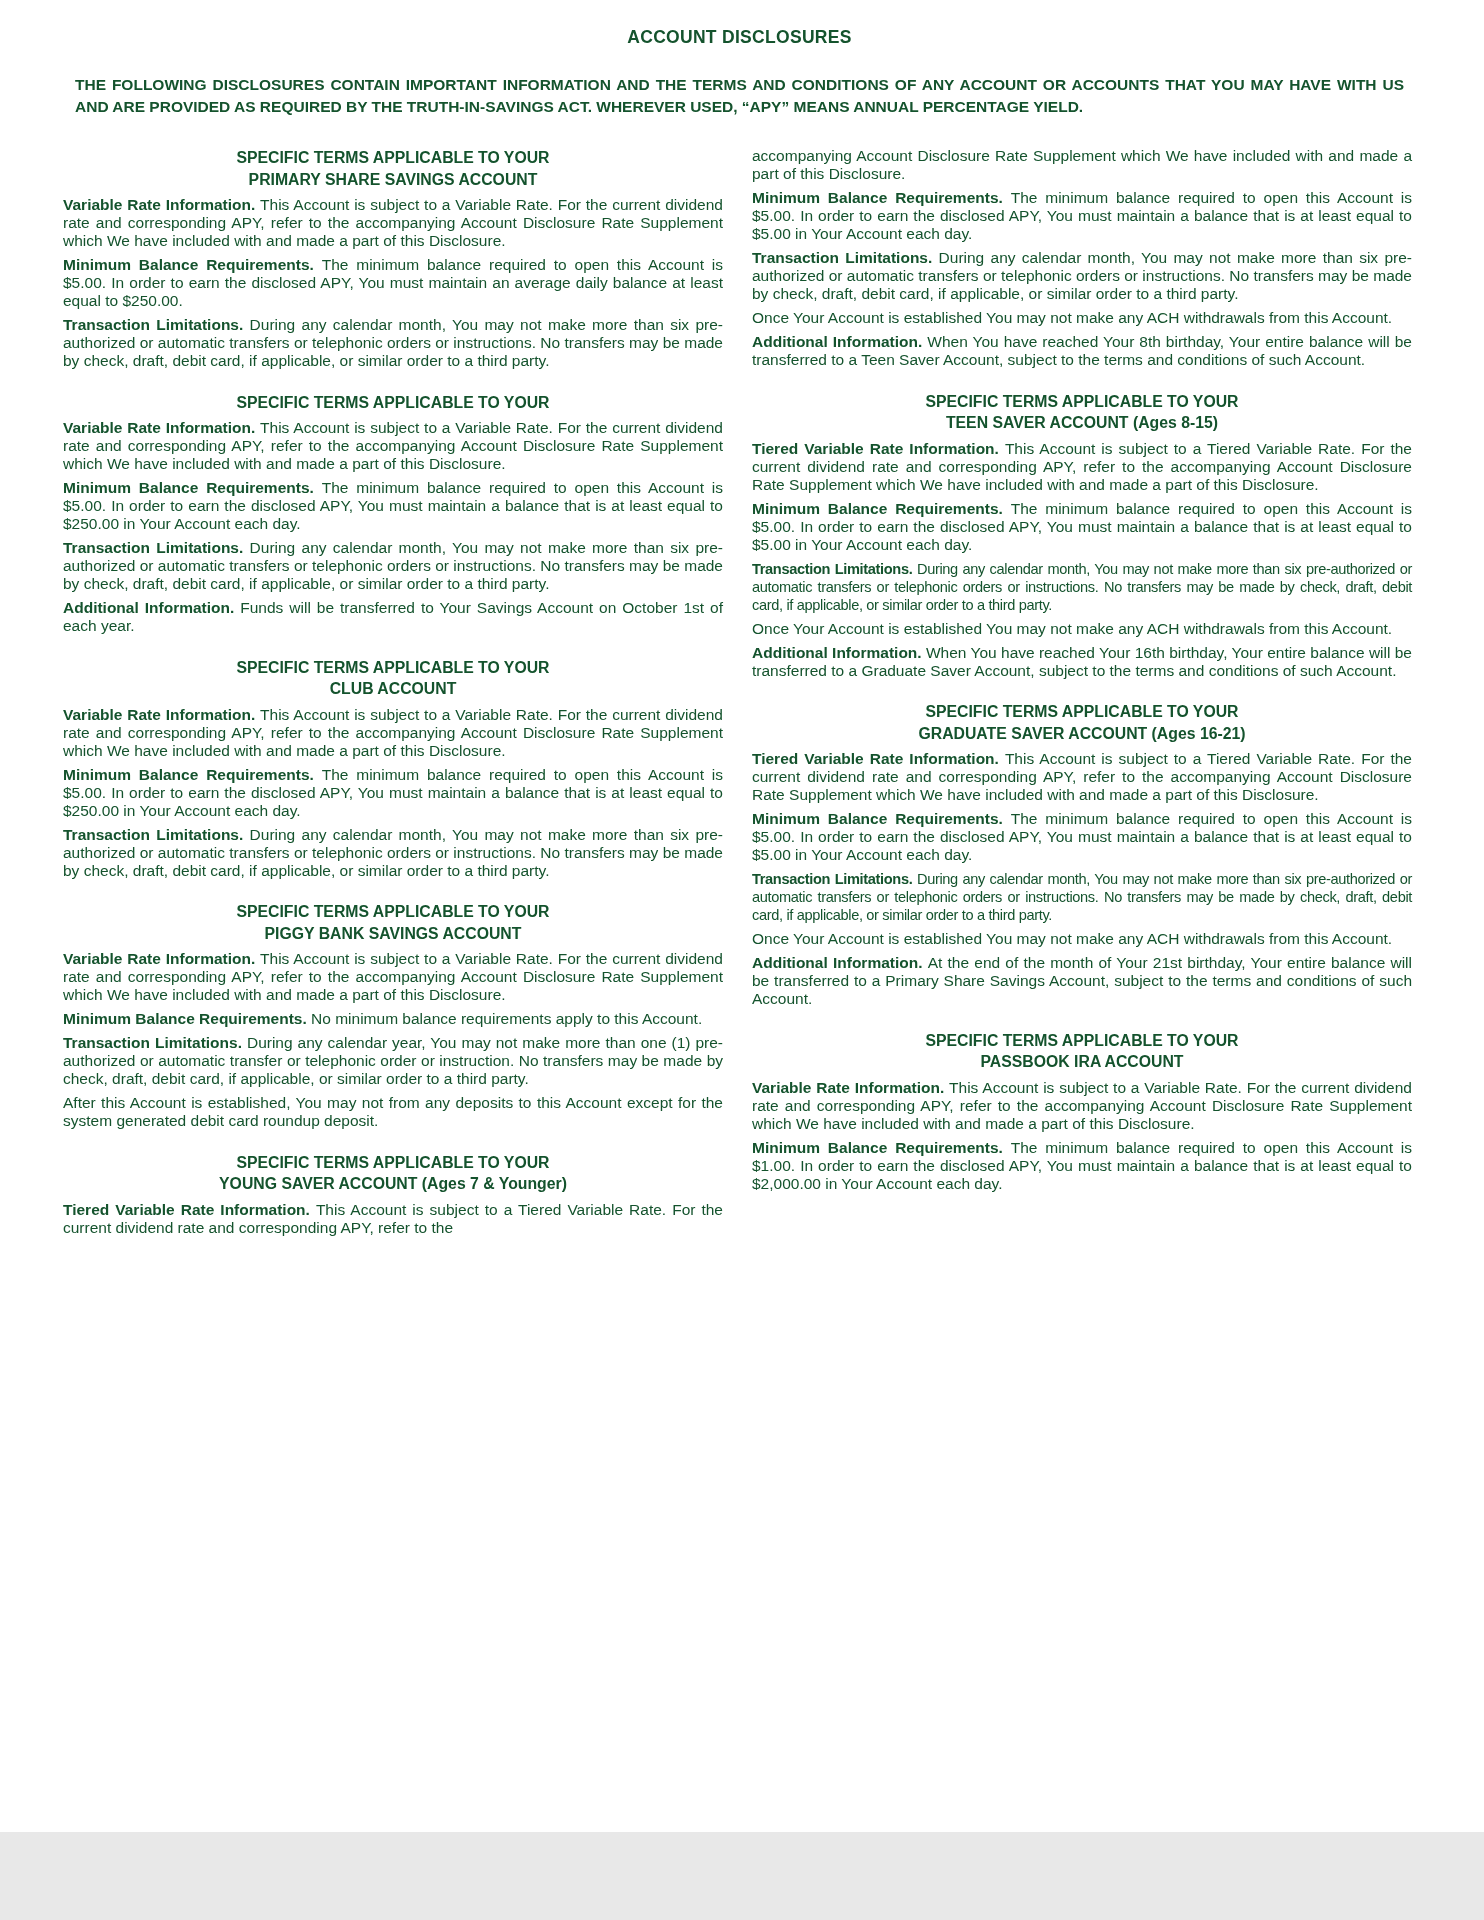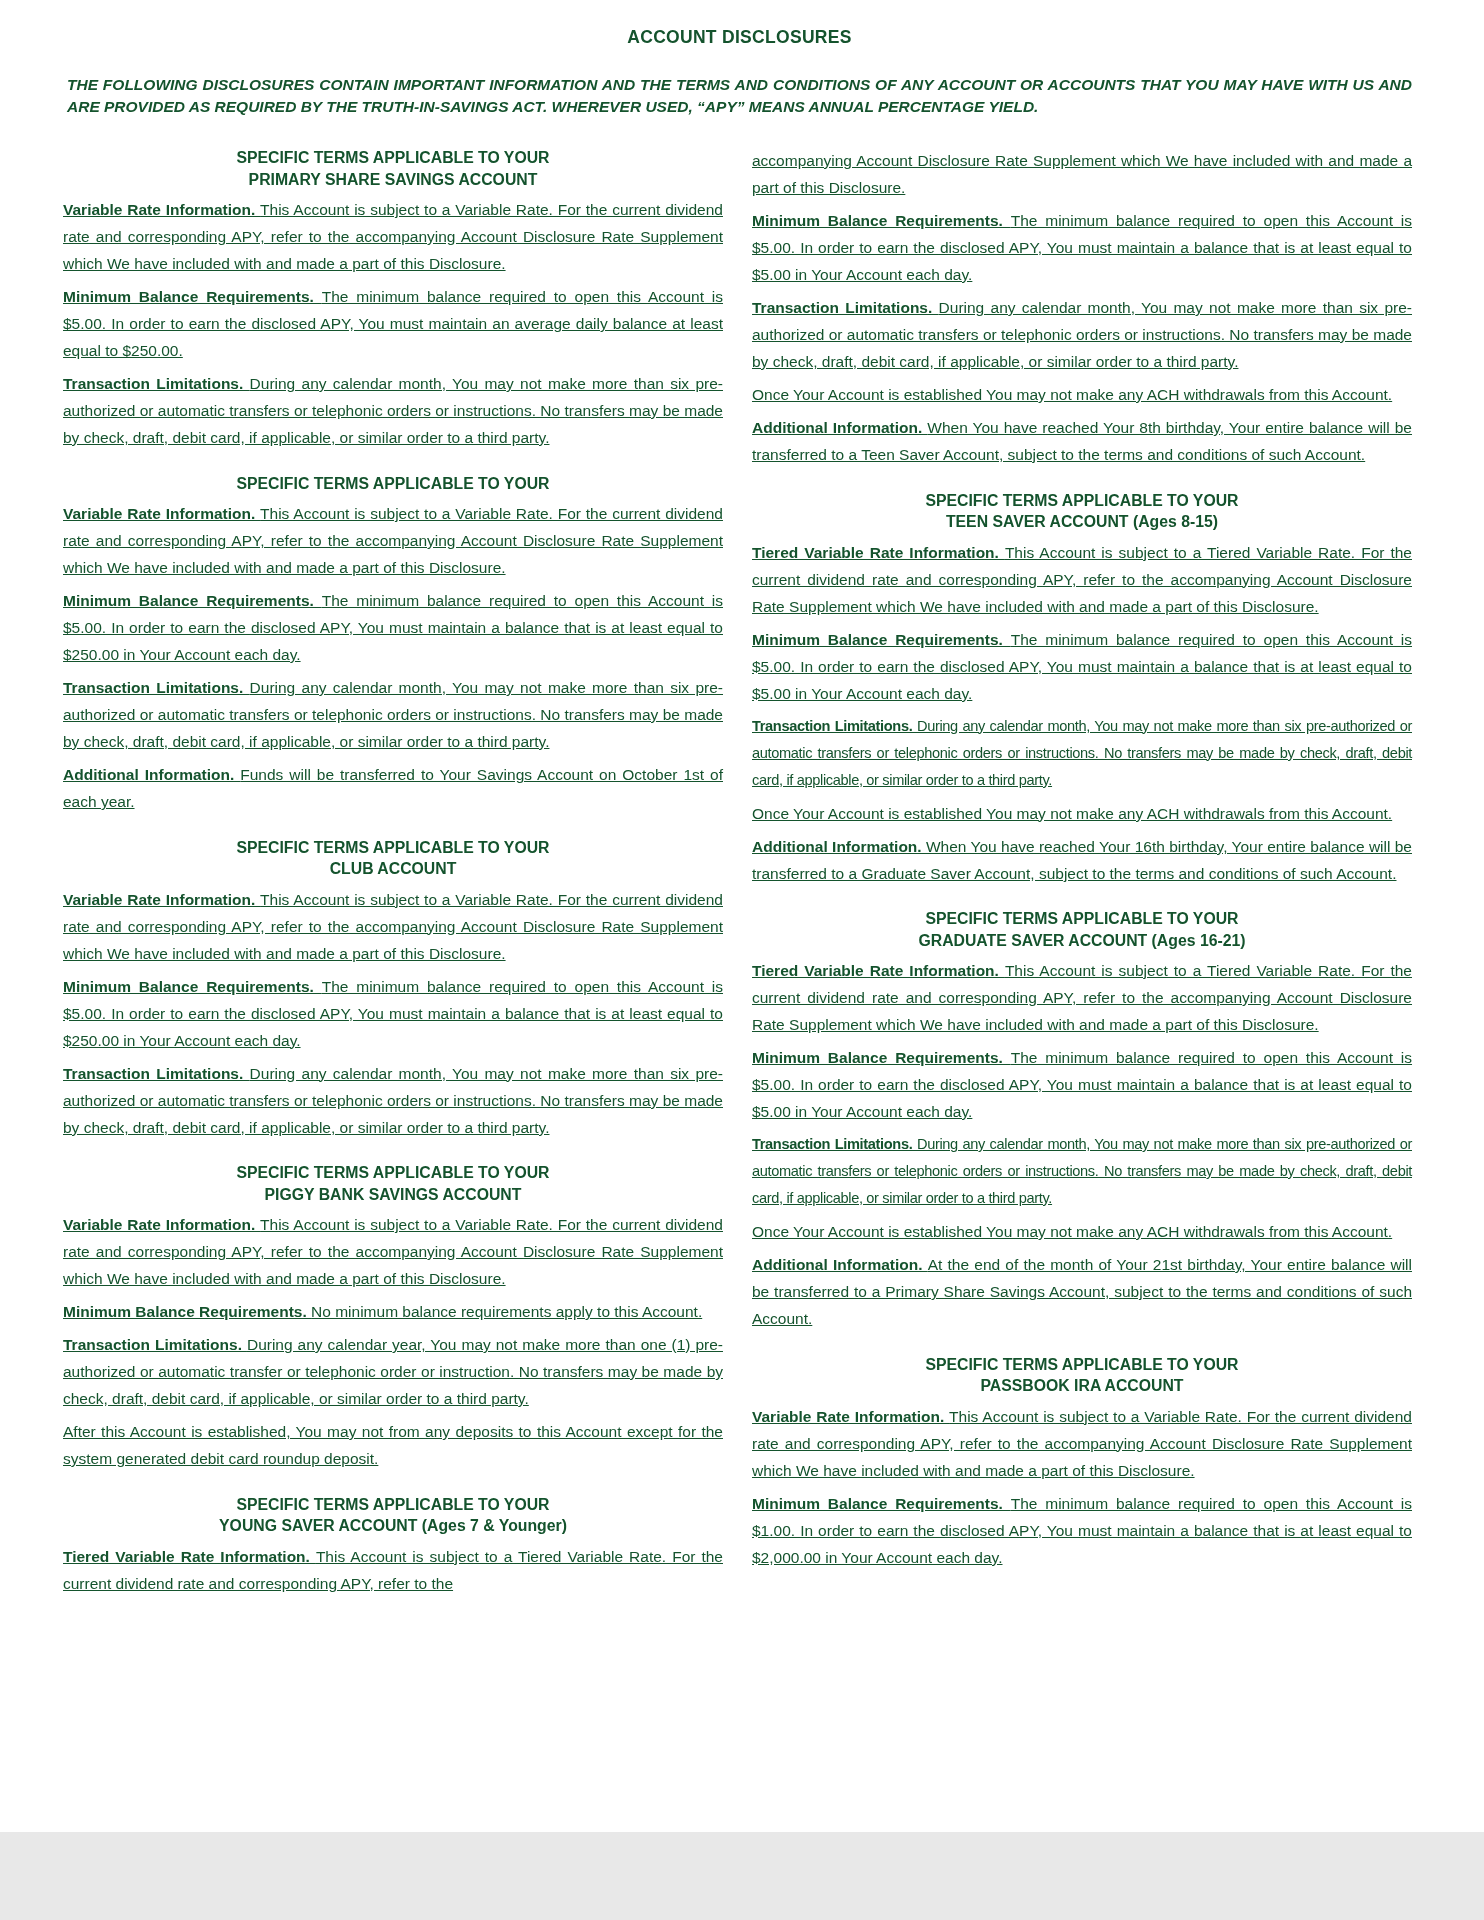--- a/index.html
+++ b/index.html
@@ -24,43 +24,41 @@
     font-size: 17.5px;
     font-weight: bold;
     letter-spacing: 0.3px;
     margin: 0 0 26px 0;
   }
   .intro {
     font-size: 15.5px;
     font-weight: bold;
     line-height: 21.5px;
     text-align: justify;
-    margin: 4px;
-    font-style: italic;
+    margin: 12px;
   }
   .columns {
     display: flex;
     gap: 29px;
     margin-top: 30px;
   }
   .col { width: 660px; }
   .sec-heading {
     text-align: center;
     font-weight: bold;
     font-size: 15.8px;
     line-height: 21.5px;
     margin: 21.5px 0 0 0;
   }
   .col > :first-child { margin-top: 0; }
   .para {
     font-size: 15.5px;
-    line-height: 27px;
+    line-height: 18px;
     text-align: justify;
     margin: 6px 0 0 0;
-    text-decoration: underline;
   }
   .para .lead { font-weight: bold; }
   .para.condensed {
     font-size: 14.6px;
     letter-spacing: -0.35px;
   }
   .footer {
     position: absolute;
     left: 63px;
     width: 1353px;

